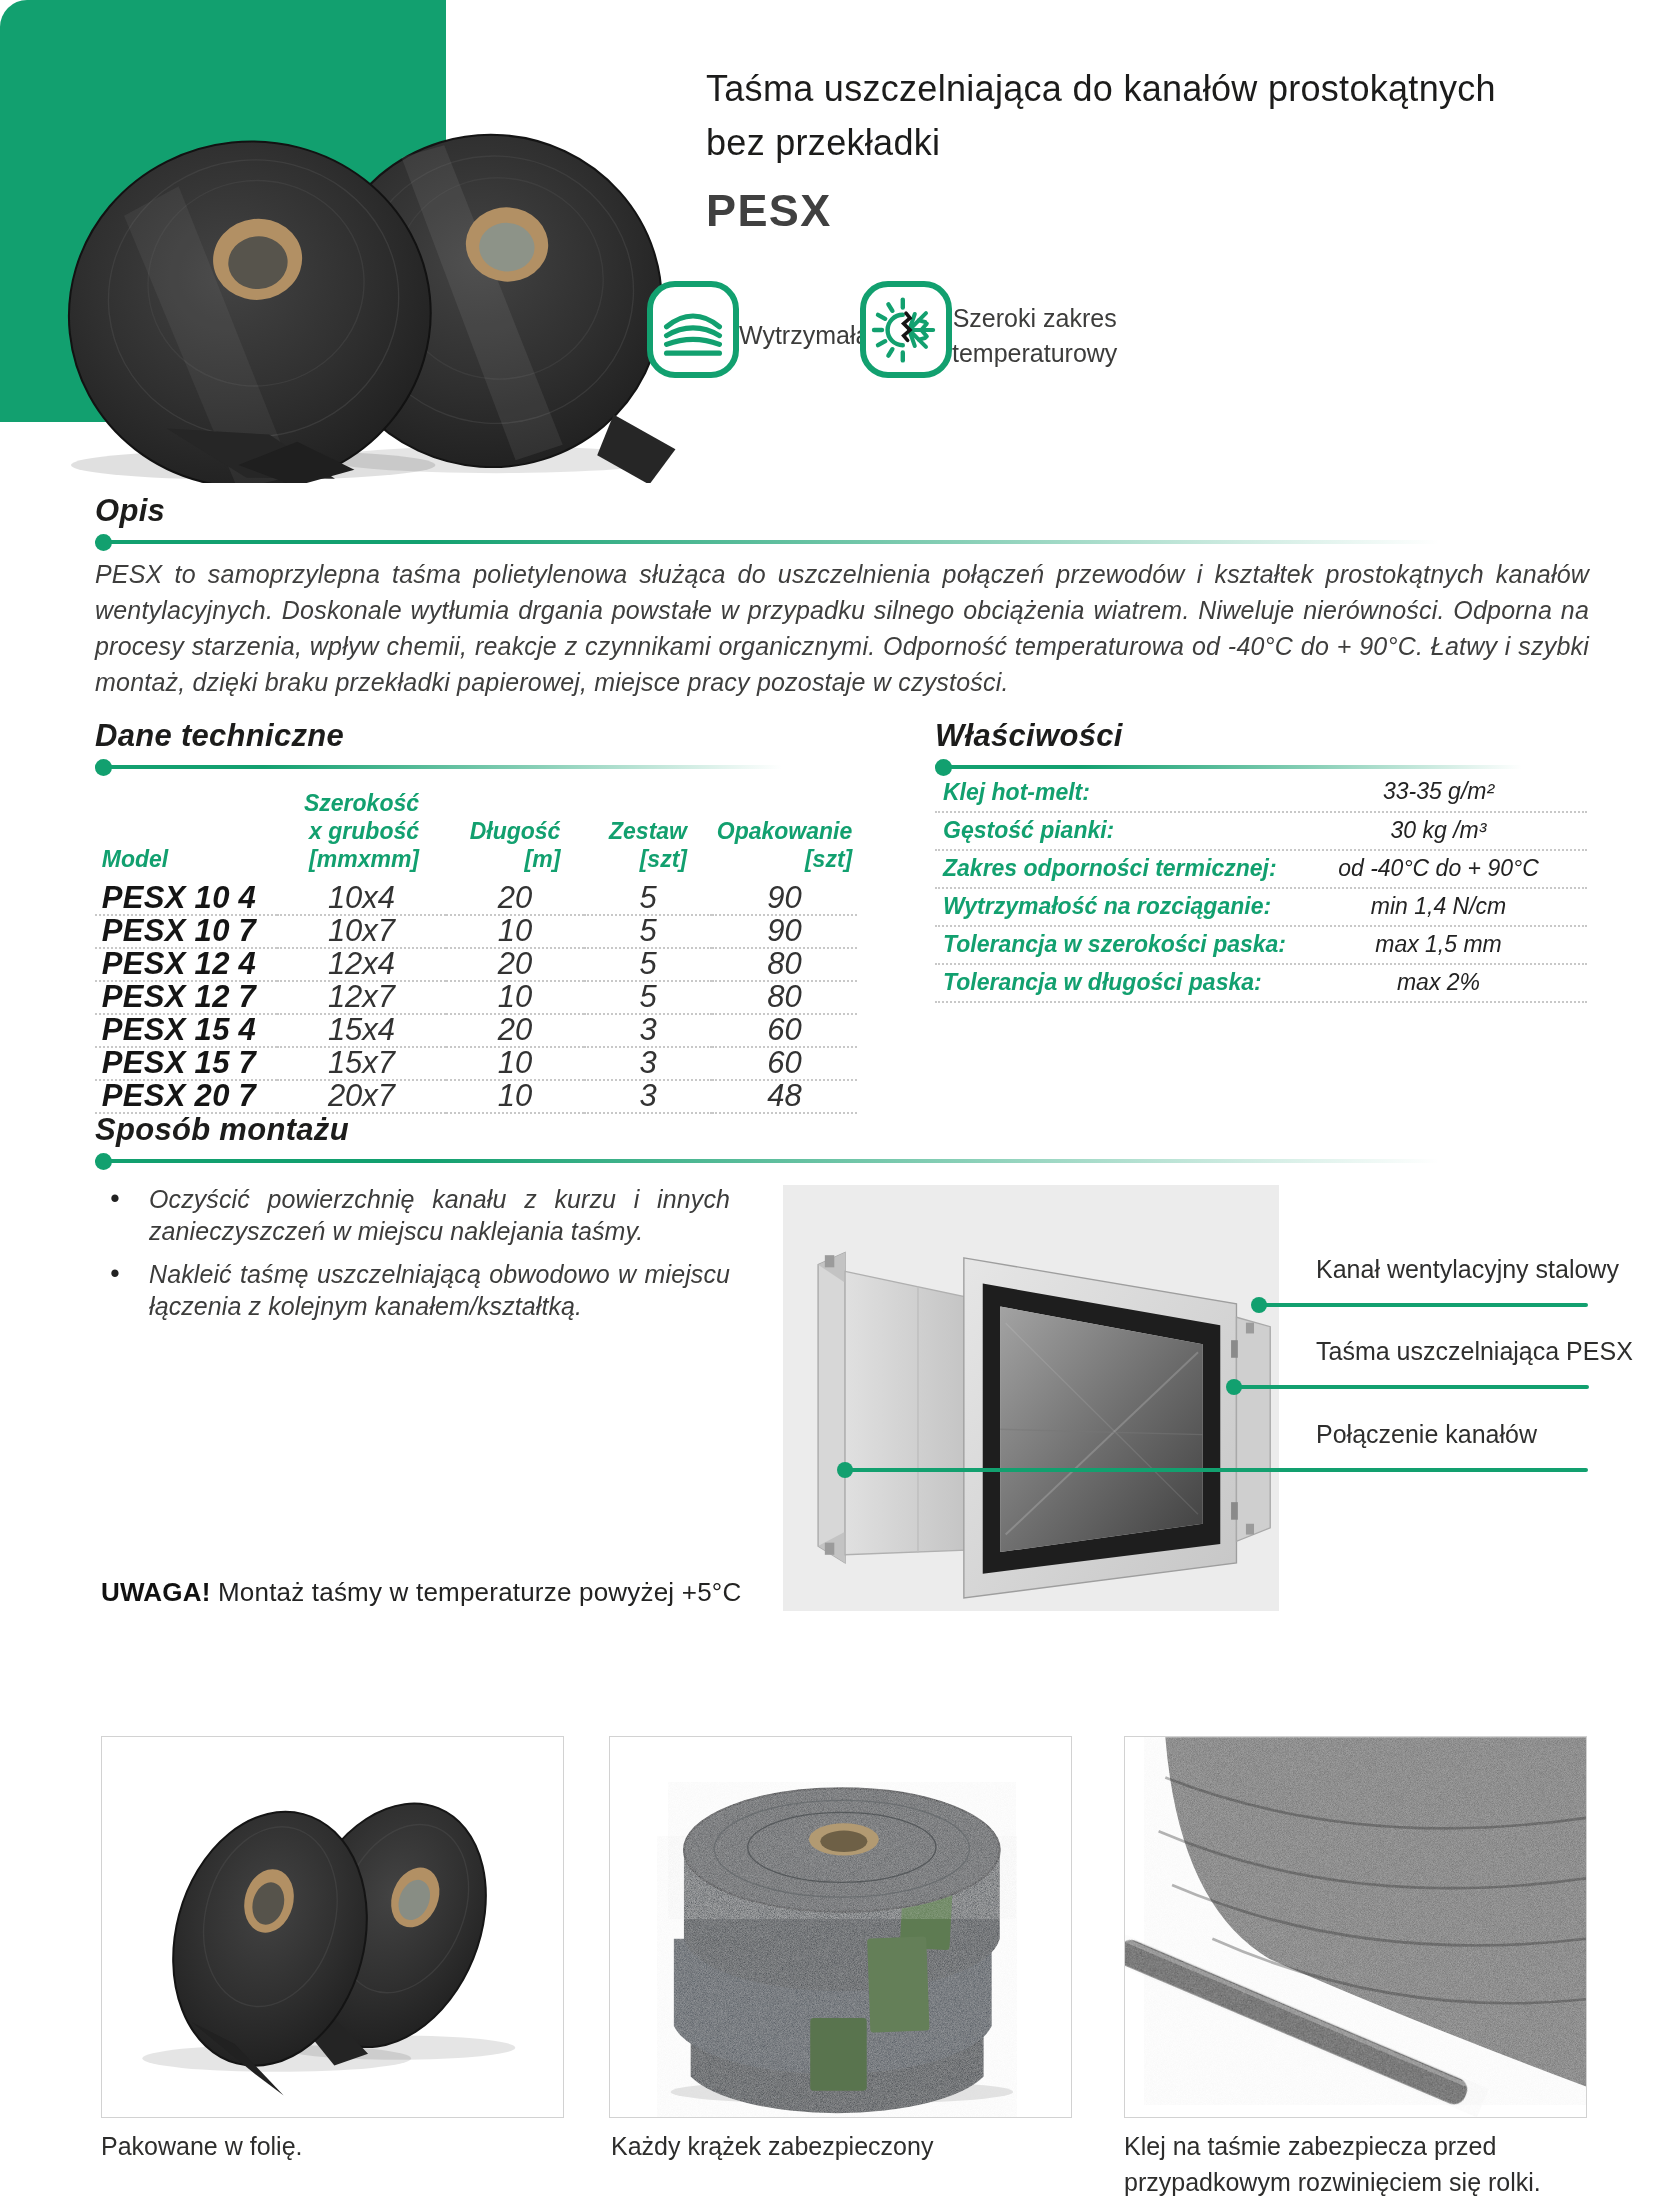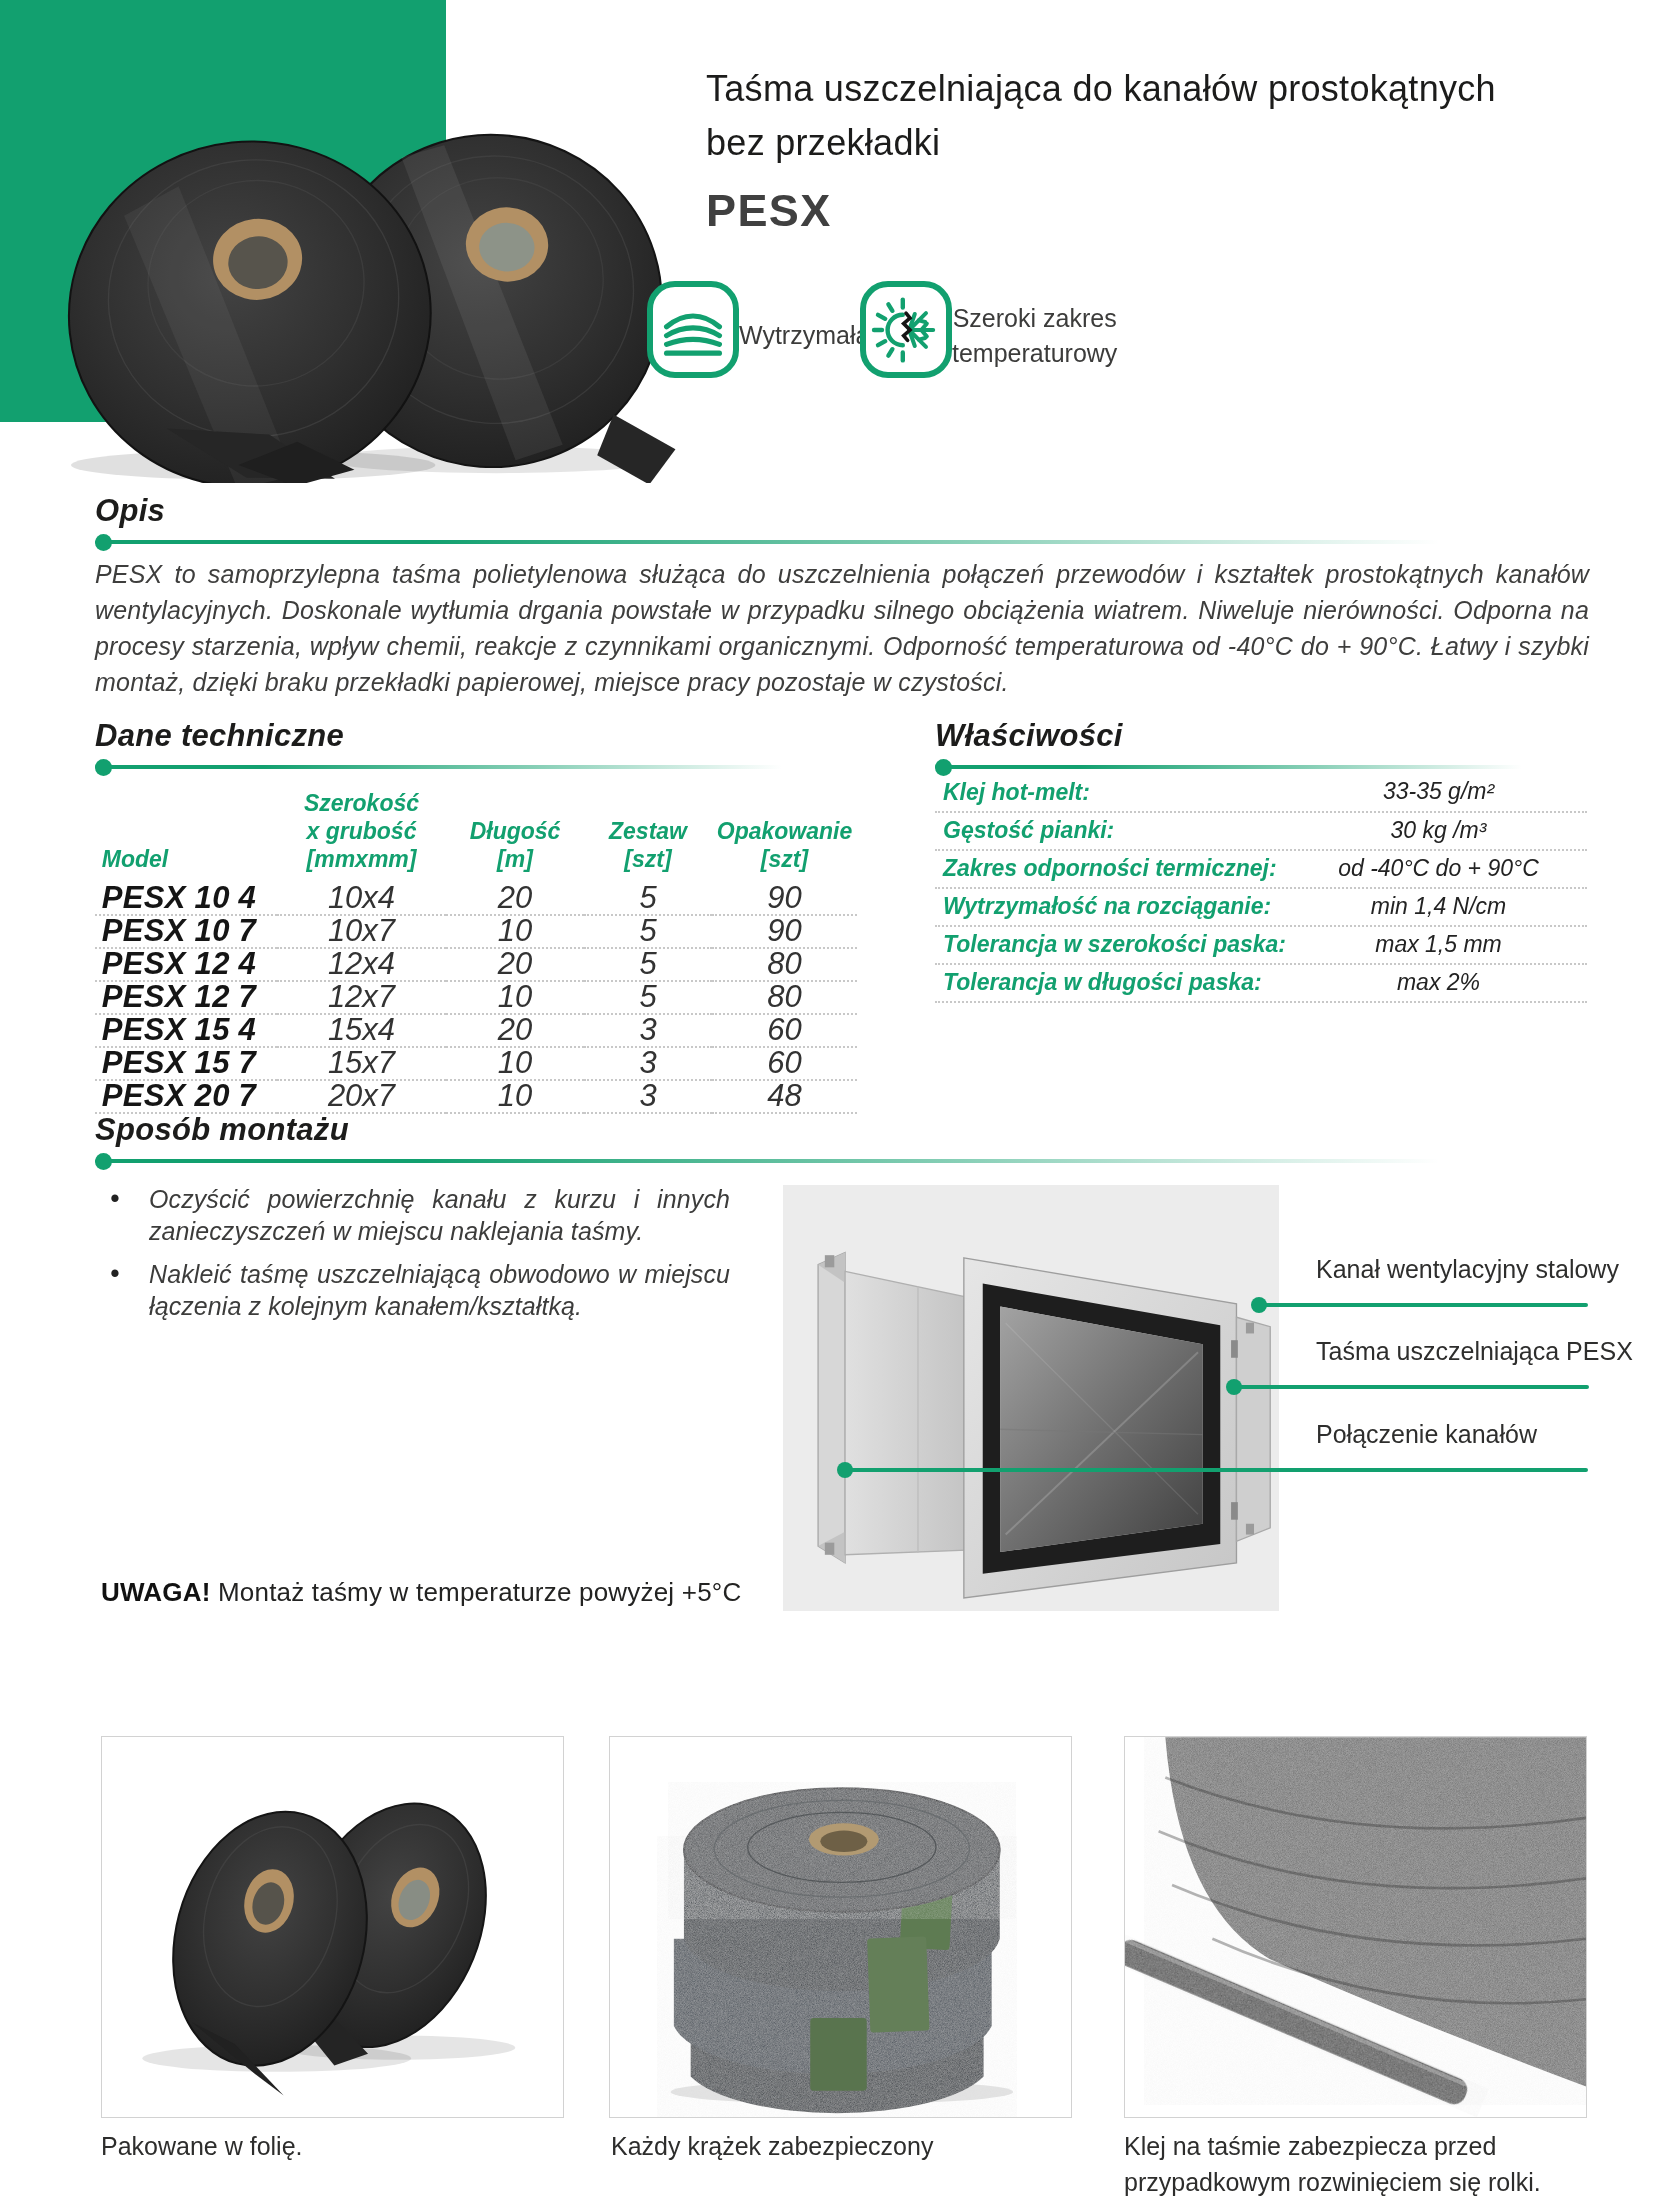--- a/index.html
+++ b/index.html
@@ -1,17 +1,17 @@
 <!DOCTYPE html>
 <html lang="pl" style="font-size:10.8px"><head>
 <meta charset="utf-8">
 <style>
   html,body{margin:0;padding:0;background:#ffffff;}
   .page{position:relative;width:1676px;height:2205px;background:#fff;overflow:hidden;
-        font-family:"Liberation Sans",sans-serif;color:#3d3d3c;}
+        font-family:"Liberation Sans",sans-serif;color:#3d3d3c;border-radius:27px;}
   
   .green-square{position:absolute;left:0;top:0;width:446px;height:422px;
                 background:#12A06F;border-radius:0 0 58px 0;}
   .hero{position:absolute;left:54px;top:122px;width:628px;height:361px;}
   .title-block{position:absolute;left:706px;top:62px;}
   .title-line{font-size:36px;line-height:54px;color:#1c1c1b;letter-spacing:0.3px;white-space:nowrap;}
   .product-name{position:absolute;left:706px;top:185px;font-size:45px;font-weight:700;
                 letter-spacing:1.4px;color:#404040;}
   .badge{position:absolute;top:281px;width:216px;display:flex;flex-direction:row;align-items:center;}
   .badge.b1{left:647px;} .badge.b2{left:860px;}
@@ -24,21 +24,21 @@
   .sec-heading{font-size:31px;line-height:38px;font-weight:700;color:#1c1c1b;letter-spacing:0.3px;}
   .rule{position:relative;height:4.7px;margin-top:9.5px;border-radius:2.7px;
         background:linear-gradient(90deg,#12A06F 0%,#12A06F 22%,rgba(18,160,111,.5) 58%,rgba(18,160,111,0) 90%);}
   .rule::before{content:"";position:absolute;left:0;top:-6px;width:17px;height:17px;border-radius:50%;background:#12A06F;}
   .sec-opis{left:95px;top:492px;width:1494px;}
   .opis-body{margin-top:12px;font-size:25px;line-height:36px;text-align:justify;
              color:#3e3e3d;letter-spacing:0.2px;}
   
   .sec-dane{left:95px;top:717px;width:763px;}
   .dt-table{display:grid;grid-template-columns:182px 169px 138px 128px 145px;margin-top:6.8px;}
-  .dt-h{display:flex;align-items:flex-end;justify-content:center;text-align:center;height:107px;
+  .dt-h{display:flex;align-items:flex-end;justify-content:center;text-align:right;height:107px;
         padding-bottom:9.5px;box-sizing:border-box;font-size:23px;line-height:28px;font-weight:700;color:#12A06F;}
   .dt-h.c0{justify-content:flex-start;text-align:left;padding-left:6.8px;}
   .dt-c{height:31px;display:flex;align-items:center;justify-content:center;
         font-size:31px;color:#333;border-bottom:2px dotted #c8c8c8;}
   .dt-c.model{justify-content:flex-start;padding-left:6.8px;font-weight:700;color:#151515;letter-spacing:0.3px;}
   
   .sec-wlas{left:935px;top:717px;width:652px;}
   .props{margin-top:5.4px;}
   .prop-row{display:flex;align-items:center;border-bottom:2px dotted #c8c8c8;padding:3.4px 0 4.7px;}
   .prop-label{flex:1;padding-left:8px;font-size:23px;line-height:28px;font-weight:700;color:#12A06F;}

